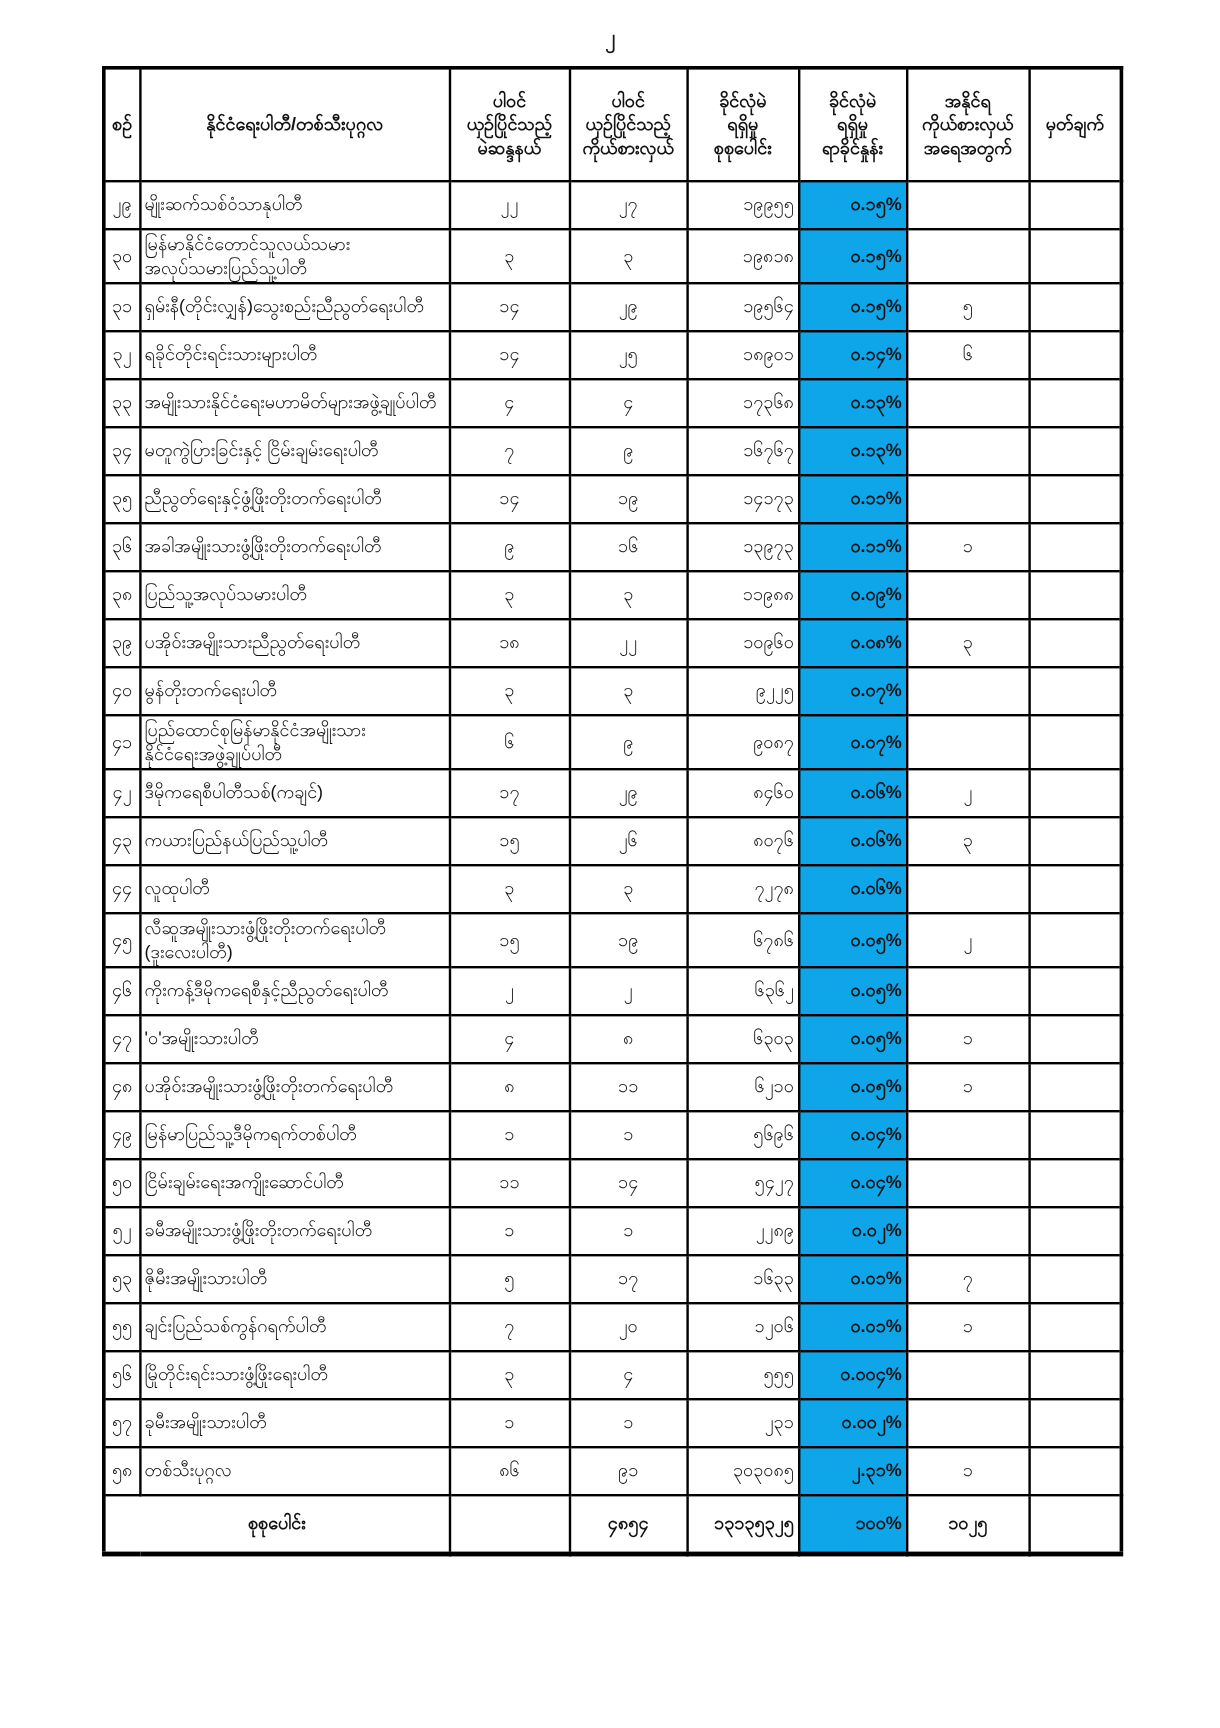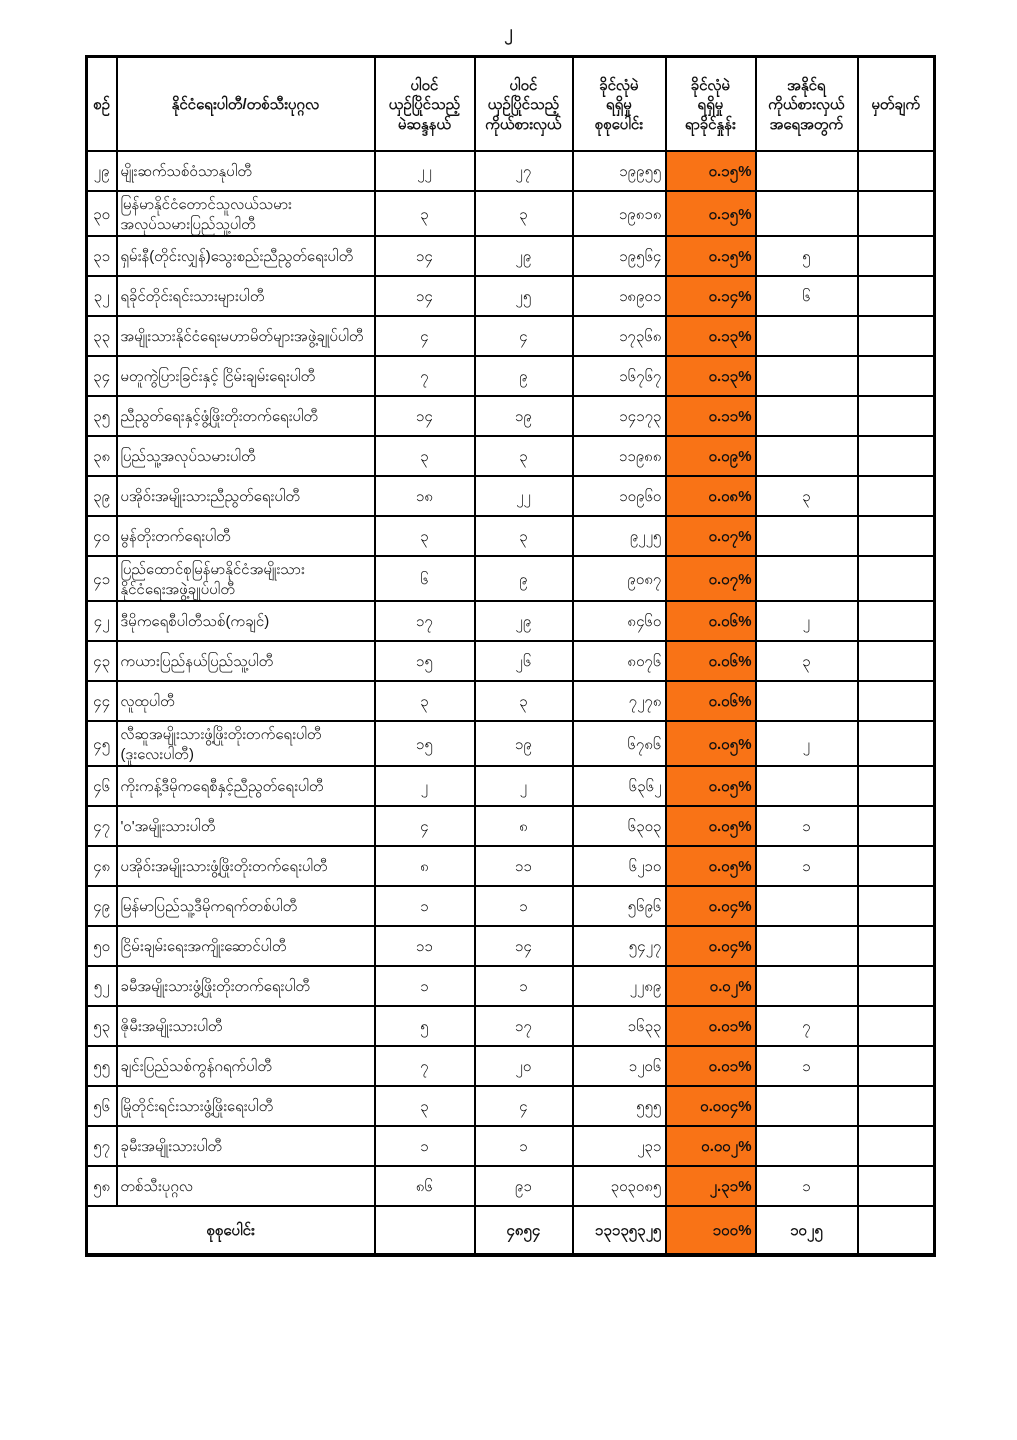--- a/index.html
+++ b/index.html
@@ -53,21 +53,21 @@
     margin-top: 45px;
   }
   table.results tbody td { height: 34px; }
   td.c-no     { text-align: center; }
   td.c-party  { text-align: left; padding-left: 5px; }
   td.c-num    { text-align: center; }
   td.c-votes  { text-align: right; font-weight: normal; padding-right: 7px; }
   td.c-pct    { text-align: right; font-weight: bold; padding-right: 6px; }
   td.c-win    { text-align: center; }
   td.c-remark { text-align: center; }
-  .hl, th.hl  { background: #f97316; }
+  .hl, th.hl  { background: #0ea5e9; }
   tr.total-row td {
     font-weight: bold;
     height: 42px;
   }
   tr.total-row td.t-label { text-align: center; }
 </style>
 </head>
 <body>
 
 <div class="page">
@@ -173,20 +173,30 @@
     <td class="c-no">၃၅</td>
     <td class="c-party">ညီညွတ်ရေးနှင့်ဖွံ့ဖြိုးတိုးတက်ရေးပါတီ</td>
     <td class="c-num">၁၄</td>
     <td class="c-num">၁၉</td>
     <td class="c-votes">၁၄၁၇၃</td>
     <td class="c-pct hl">၀.၁၁%</td>
     <td class="c-win"></td>
     <td class="c-remark"></td>
   </tr>
         <tr>
+    <td class="c-no">၃၆</td>
+    <td class="c-party">အခါအမျိုးသားဖွံ့ဖြိုးတိုးတက်ရေးပါတီ</td>
+    <td class="c-num">၉</td>
+    <td class="c-num">၁၆</td>
+    <td class="c-votes">၁၃၉၇၃</td>
+    <td class="c-pct hl">၀.၁၁%</td>
+    <td class="c-win">၁</td>
+    <td class="c-remark"></td>
+  </tr>
+        <tr>
     <td class="c-no">၃၈</td>
     <td class="c-party">ပြည်သူ့အလုပ်သမားပါတီ</td>
     <td class="c-num">၃</td>
     <td class="c-num">၃</td>
     <td class="c-votes">၁၁၉၈၈</td>
     <td class="c-pct hl">၀.၀၉%</td>
     <td class="c-win"></td>
     <td class="c-remark"></td>
   </tr>
         <tr>

